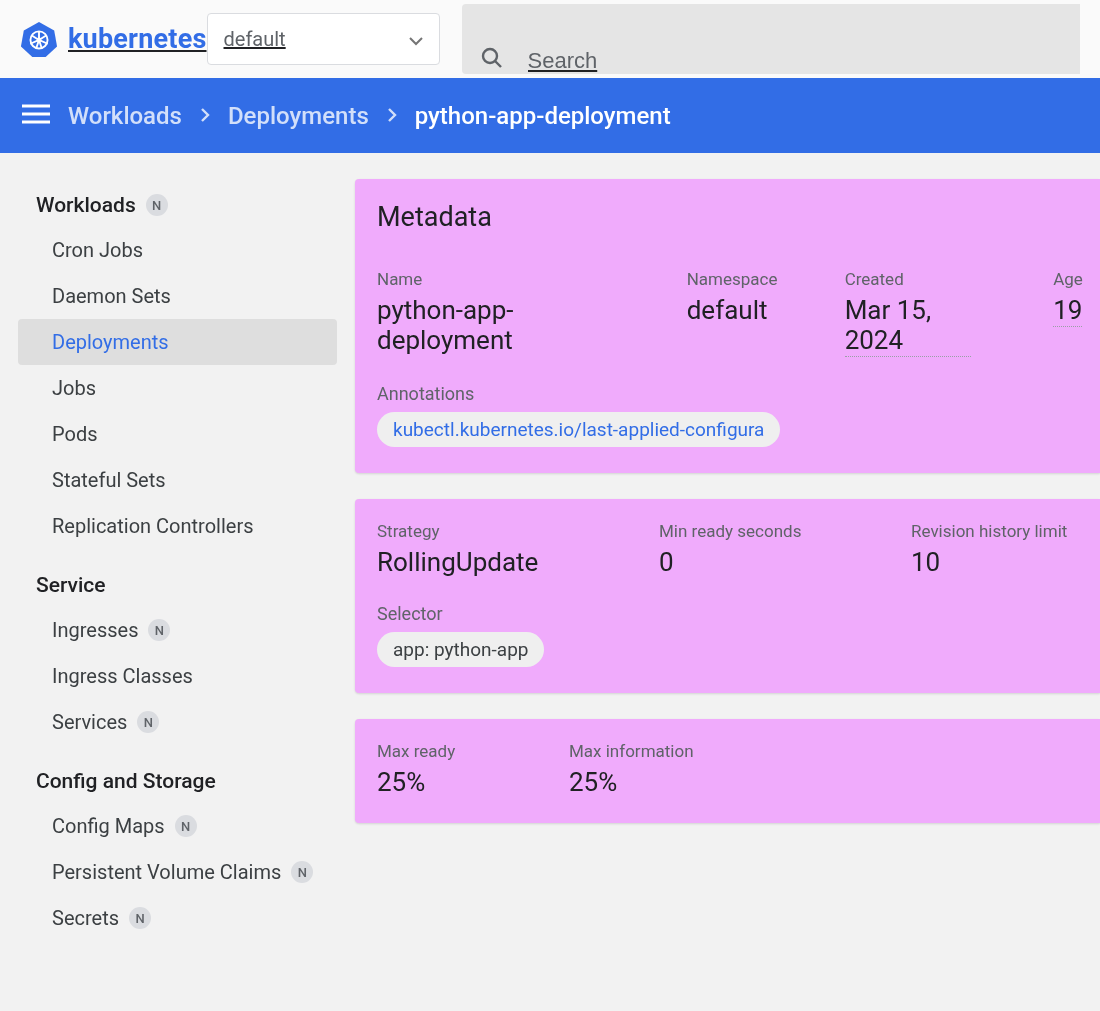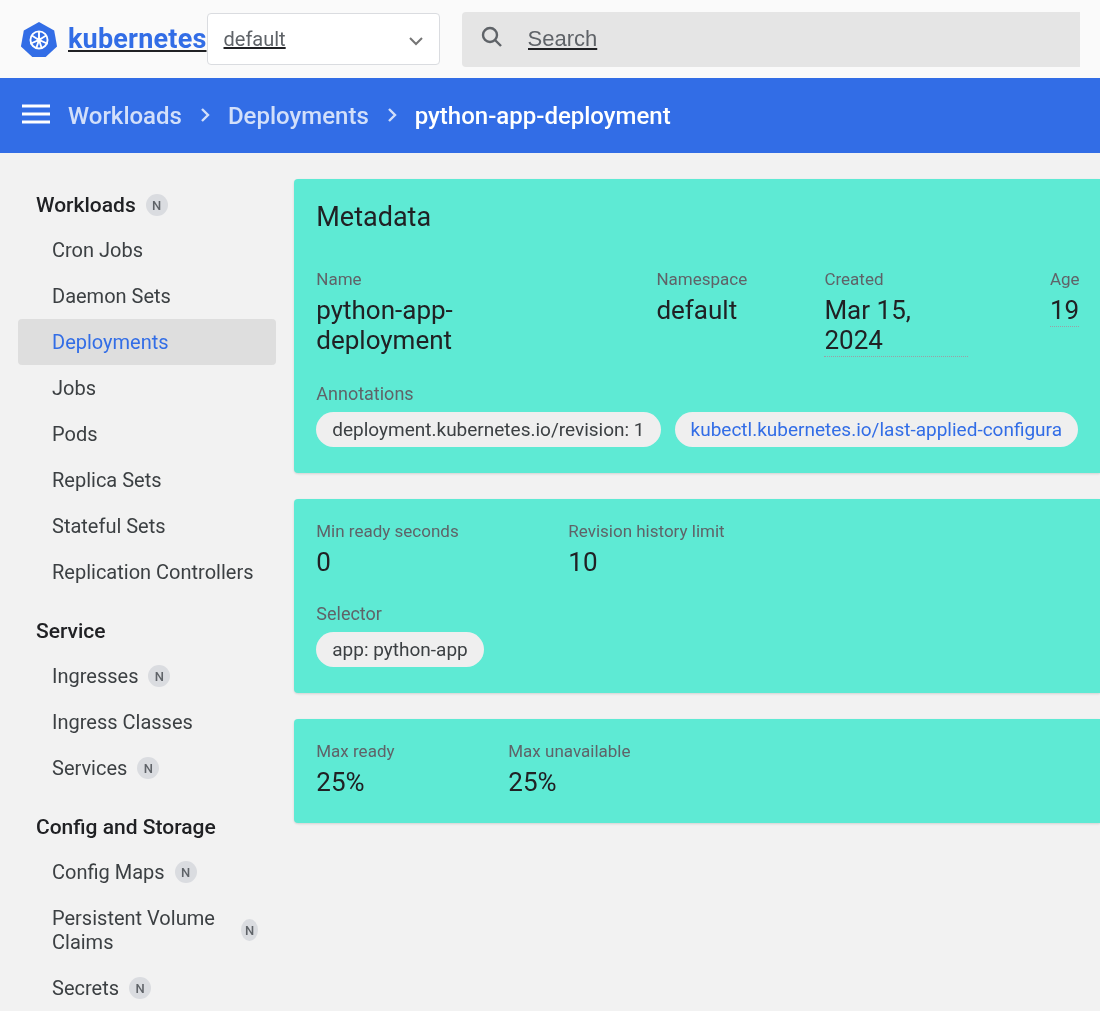--- a/index.html
+++ b/index.html
@@ -53,25 +53,25 @@
     color: #5f6368;
     font-size: 20px;
     cursor: pointer;
   }
   .ns-select .caret {
     margin-left: auto;
     color: #757575;
   }
   .search-box {
     flex: 1;
-    height: 55px;
+    height: 70px;
     background: #e5e5e5;
     border-radius: 4px 0 0 4px;
     display: flex;
-    align-items: center;
+    align-items: flex-end;
     padding: 0 18px;
     gap: 24px;
   }
   .search-box input {
     border: none;
     background: transparent;
     font-size: 22px;
     color: #5f6368;
     outline: none;
     width: 100%;
@@ -139,21 +139,21 @@
     font-size: 13px;
     font-weight: 500;
   }
 
   
   .main {
     flex: 1;
     padding: 26px 0 0 0;
   }
   .card {
-    background: #5eead4;
+    background: #f0abfc;
     border-radius: 4px 0 0 4px;
     box-shadow: 0 1px 2px rgba(0,0,0,0.08), 0 1px 3px rgba(0,0,0,0.06);
     margin-bottom: 26px;
     padding: 22px 22px 26px 22px;
   }
   .card-title {
     font-size: 27px;
     font-weight: 400;
     color: #202124;
     margin-bottom: 36px;
@@ -279,23 +279,20 @@
     <div class="side-item active">
         <span>Deployments</span>
       </div>
     <div class="side-item">
         <span>Jobs</span>
       </div>
     <div class="side-item">
         <span>Pods</span>
       </div>
     <div class="side-item">
-        <span>Replica Sets</span>
-      </div>
-    <div class="side-item">
         <span>Stateful Sets</span>
       </div>
     <div class="side-item">
         <span>Replication Controllers</span>
       </div>
 
     <div class="side-group-title" style="margin-top:14px">
       <span>Service</span>
     </div>
     <div class="side-item">
@@ -345,27 +342,30 @@
           <div class="meta-label">Created</div>
           <div class="meta-value underline">Mar 15, 2024</div>
         </div>
         <div class="meta-field">
           <div class="meta-label">Age</div>
           <div class="meta-value underline">19</div>
         </div>
       </div>
       <div class="section-label">Annotations</div>
       <div class="chip-row">
-        <span class="chip">deployment.kubernetes.io/revision: 1</span>
         <span class="chip blue">kubectl.kubernetes.io/last-applied-configura</span>
       </div>
     </div>
 
     <div class="card">
       <div class="meta-row">
+        <div class="meta-field" style="min-width:200px">
+          <div class="meta-label">Strategy</div>
+          <div class="meta-value">RollingUpdate</div>
+        </div>
         <div class="meta-field" style="min-width:170px">
           <div class="meta-label">Min ready seconds</div>
           <div class="meta-value">0</div>
         </div>
         <div class="meta-field">
           <div class="meta-label">Revision history limit</div>
           <div class="meta-value">10</div>
         </div>
       </div>
       <div class="section-label">Selector</div>
@@ -374,20 +374,20 @@
       </div>
     </div>
 
     <div class="card">
       <div class="meta-row" style="margin-bottom:0">
         <div class="meta-field" style="min-width:110px">
           <div class="meta-label">Max ready</div>
           <div class="meta-value">25%</div>
         </div>
         <div class="meta-field">
-          <div class="meta-label">Max unavailable</div>
+          <div class="meta-label">Max information</div>
           <div class="meta-value">25%</div>
         </div>
       </div>
     </div>
 
   </div>
 </div>
 
 </body></html>

